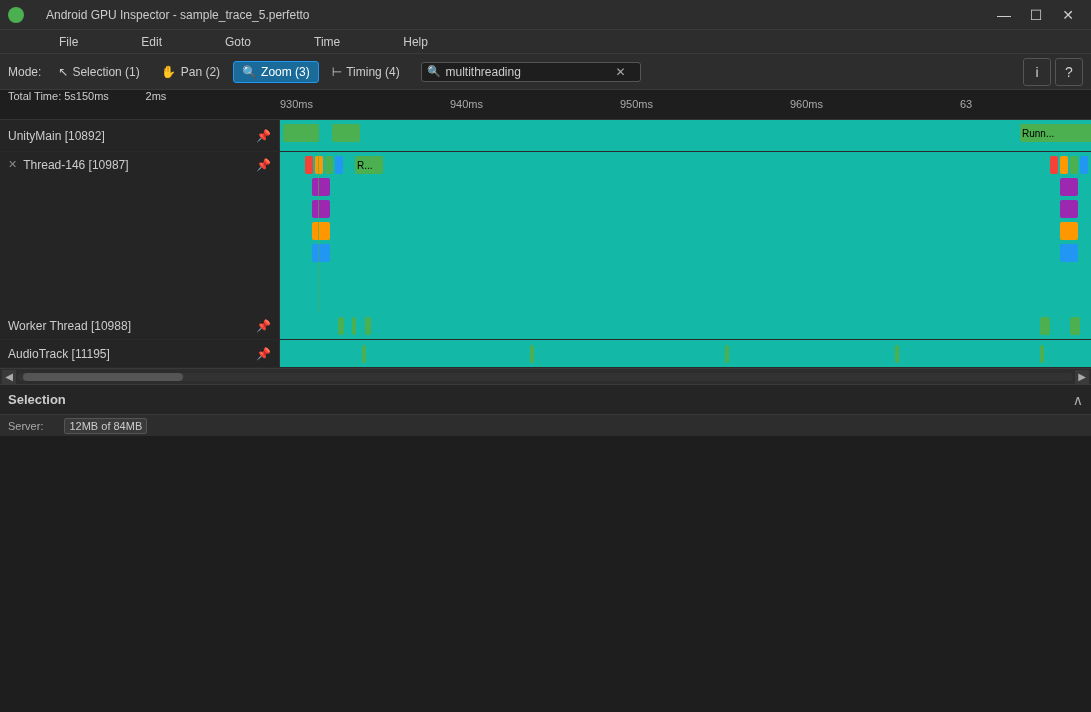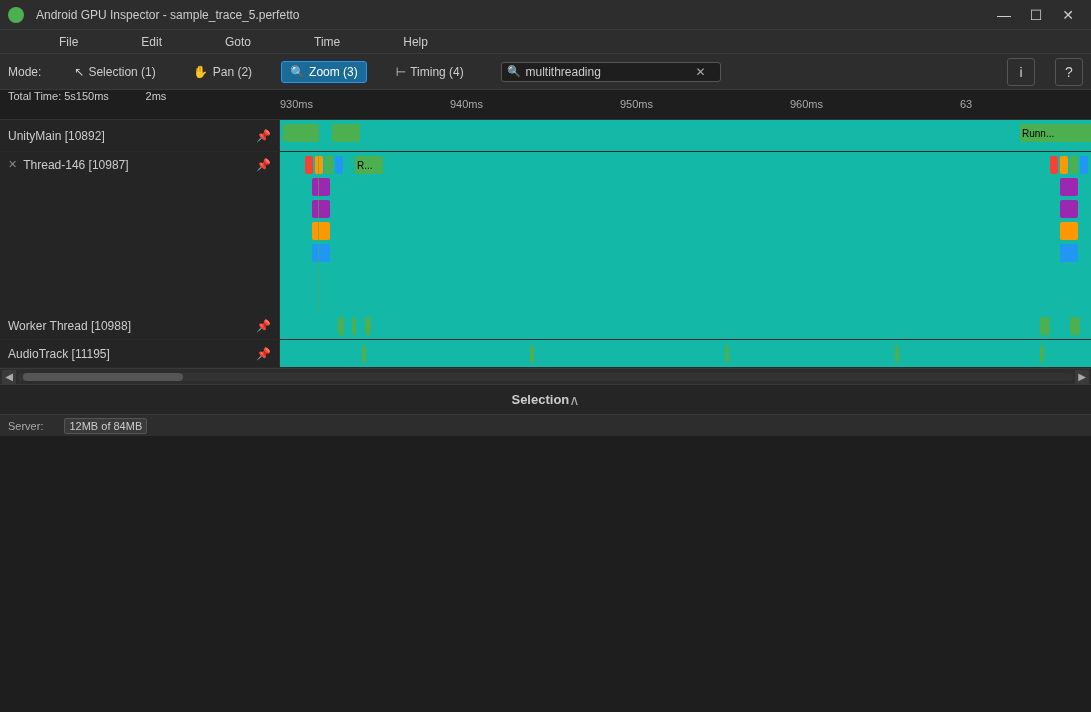--- a/index.html
+++ b/index.html
@@ -8,21 +8,21 @@
     
     #titlebar {
       background: #2d2d2d;
       height: 30px;
       display: flex;
       align-items: center;
       padding: 0 8px;
       justify-content: space-between;
       border-bottom: 1px solid #3a3a3a;
     }
-    #titlebar-left { display: flex; align-items: center; gap: 12px; }
+    #titlebar-left { display: flex; align-items: center; gap: 22px; }
     #titlebar-left .app-icon { width: 16px; height: 16px; background: #4caf50; border-radius: 50%; }
     #titlebar-controls { display: flex; gap: 2px; }
     .title-btn { width: 30px; height: 20px; background: transparent; border: none; color: #ccc; cursor: pointer; font-size: 14px; display: flex; align-items: center; justify-content: center; }
 
     
     #menubar {
       background: #2d2d2d;
       height: 24px;
       display: flex;
       align-items: center;
@@ -31,21 +31,21 @@
     }
     .menu-item { padding: 2px 8px; cursor: pointer; color: #ccc; font-size: 12px; margin-left: 47px; }
 
     
     #modebar {
       background: #2d2d2d;
       height: 36px;
       display: flex;
       align-items: center;
       padding: 0 8px;
-      gap: 20px;
+      gap: 4px;
       border-bottom: 1px solid #3a3a3a;
     }
     #modebar .mode-label { color: #ccc; margin-right: 4px; }
     .mode-btn {
       display: flex; align-items: center; gap: 4px;
       padding: 3px 8px; border-radius: 3px; cursor: pointer;
       font-size: 12px; color: #ccc; border: 1px solid transparent;
       background: transparent;
     }
     .mode-btn.active { background: #1a6b9a; border-color: #2196F3; color: #fff; }
@@ -141,21 +141,21 @@
     .scroll-track { flex: 1; height: 8px; background: #333; border-radius: 4px; margin: 0 2px; position: relative; }
     .scroll-thumb { position: absolute; left: 5px; width: 160px; height: 8px; background: #555; border-radius: 4px; cursor: pointer; }
 
     
     #selection-panel {
       background: #252525;
       border-top: 1px solid #3a3a3a;
       height: 30px;
       display: flex; align-items: center;
       padding: 0 8px;
-      justify-content: center;
+      justify-content: space-between;
     }
     #selection-title { font-size: 13px; color: #ccc; font-weight: 600; }
     .expand-btn { color: #aaa; cursor: pointer; font-size: 14px; }
 
     
     #statusbar {
       background: #2d2d2d;
       height: 22px;
       display: flex; align-items: center;
       padding: 0 8px;

